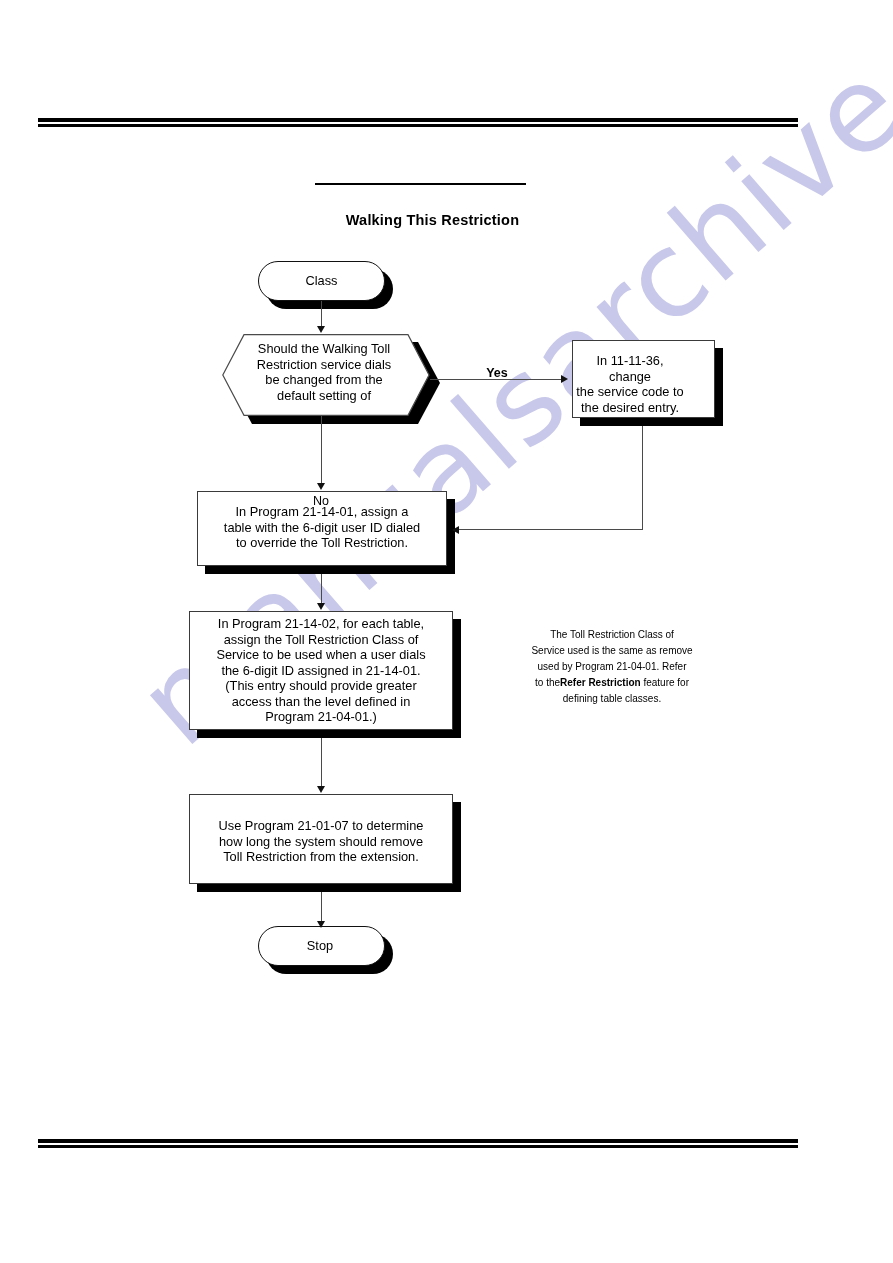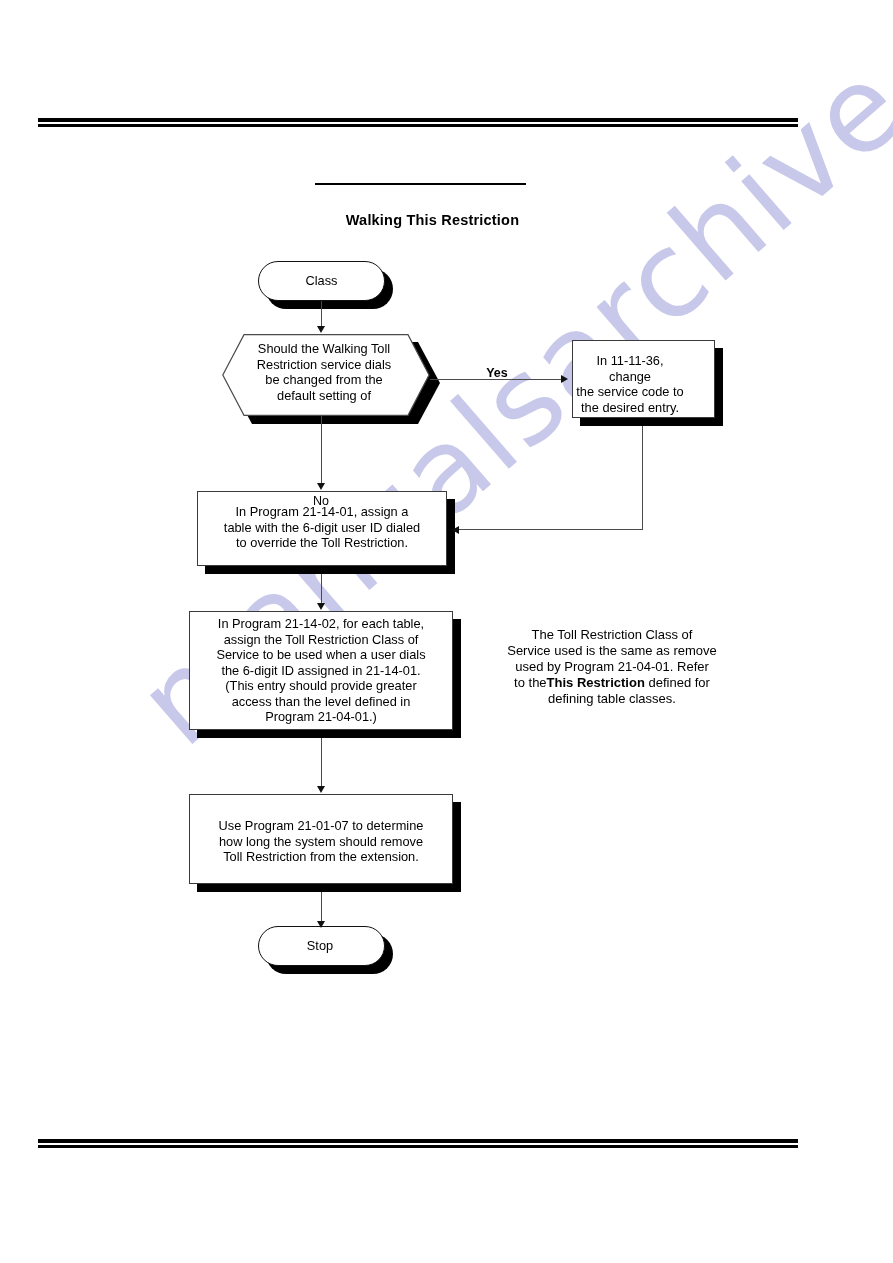--- a/index.html
+++ b/index.html
@@ -181,21 +181,21 @@
   .edge-label {
     position: absolute;
     font-size: 12.5px;
     z-index: 6;
     text-align: center;
   }
 
   .side-note {
     position: absolute;
     text-align: center;
-    font-size: 13px;
+    font-size: 10px;
     line-height: 16px;
     z-index: 6;
   }
   .side-note b { font-weight: bold; }
 </style>
 </head>
 <body>
 
 <div id="page">
 
@@ -275,21 +275,21 @@
 access than the level defined in
 Program 21-04-01.)</div>
 
     <div class="conn conn-v" style="left:321px; top:738px; height:49px;"></div>
     <div class="arrow-down" style="left:316.5px; top:786px;"></div>
 
     <div class="side-note" style="left:492px; top:627px; width:240px;">
       <div>The Toll Restriction Class of</div>
       <div>Service used is the same as remove</div>
       <div>used by Program 21-04-01. Refer</div>
-      <div><span>to the</span><b>This Restriction</b><span> defined for</span></div>
+      <div><span>to the</span><b>Refer Restriction</b><span> feature for</span></div>
       <div>defining table classes.</div>
     </div>
 
     <div class="procbox-shadow" style="left:197px; top:802px; width:264px; height:90px;"></div>
     <div class="procbox" style="left:189px; top:794px; width:264px; height:90px;"></div>
     <div class="node-text" style="left:191px; top:818px; width:260px;">Use Program 21-01-07 to determine
 how long the system should remove
 Toll Restriction from the extension.</div>
 
     <div class="conn conn-v" style="left:321px; top:892px; height:30px;"></div>

